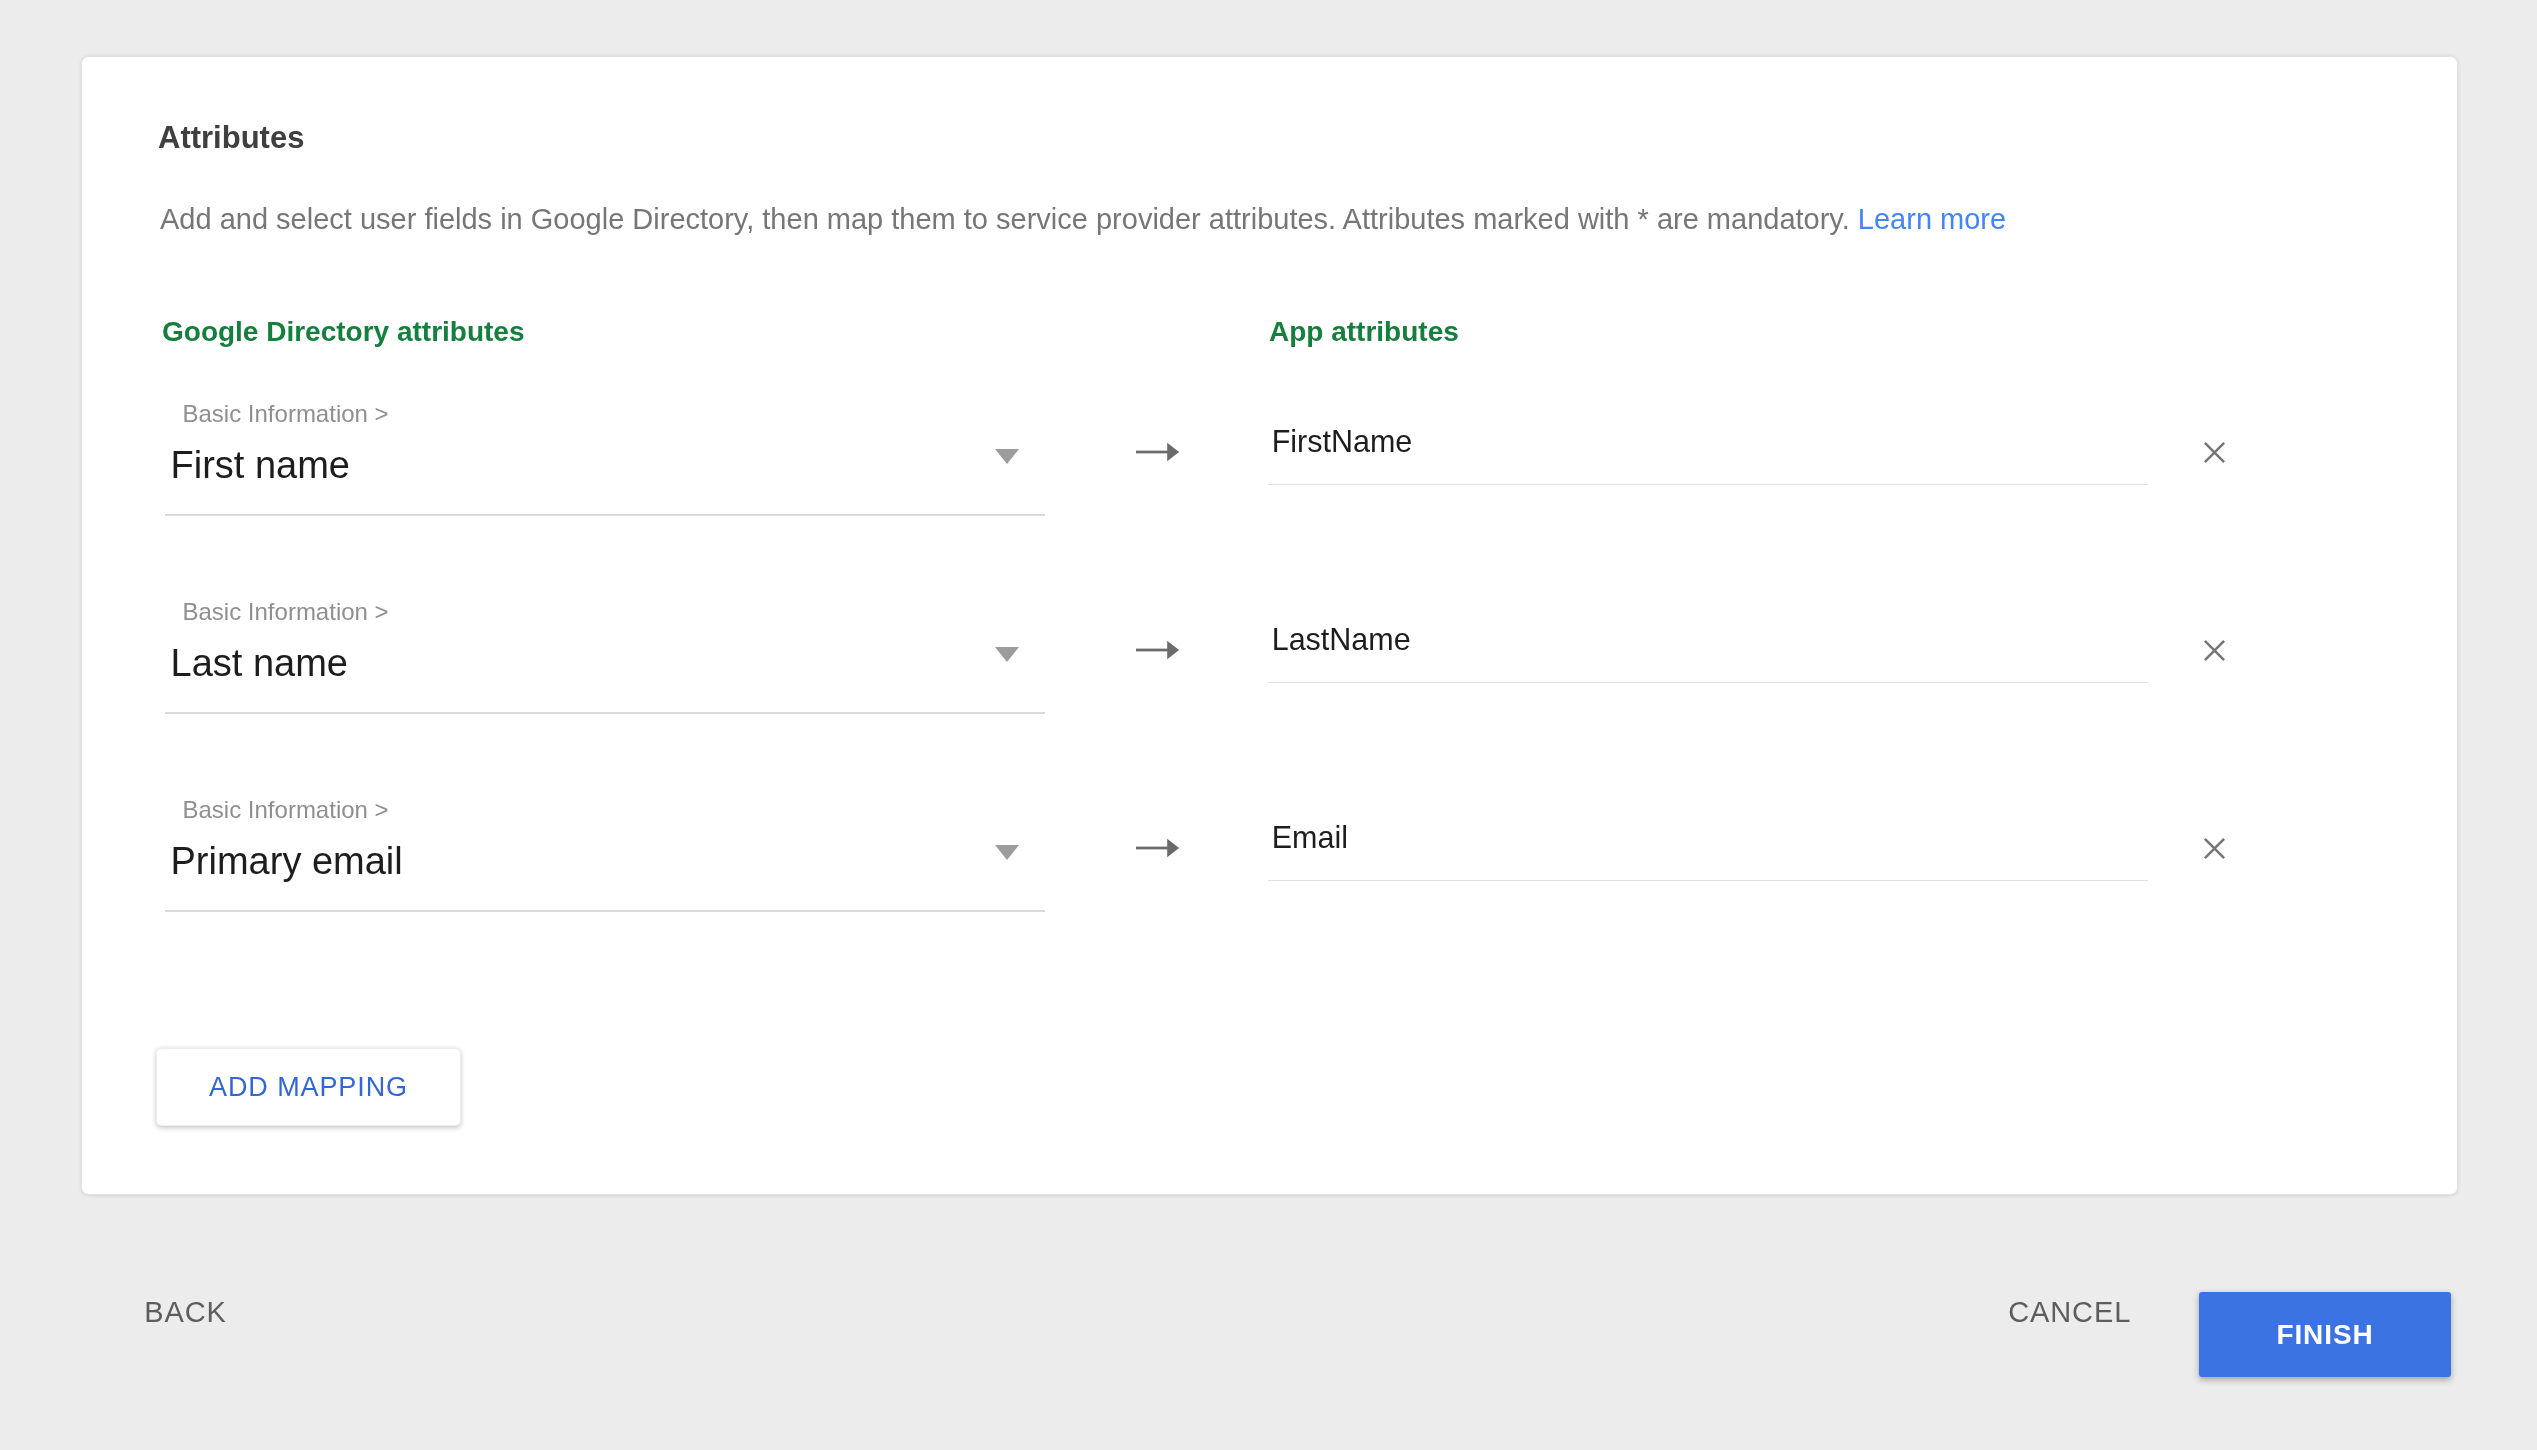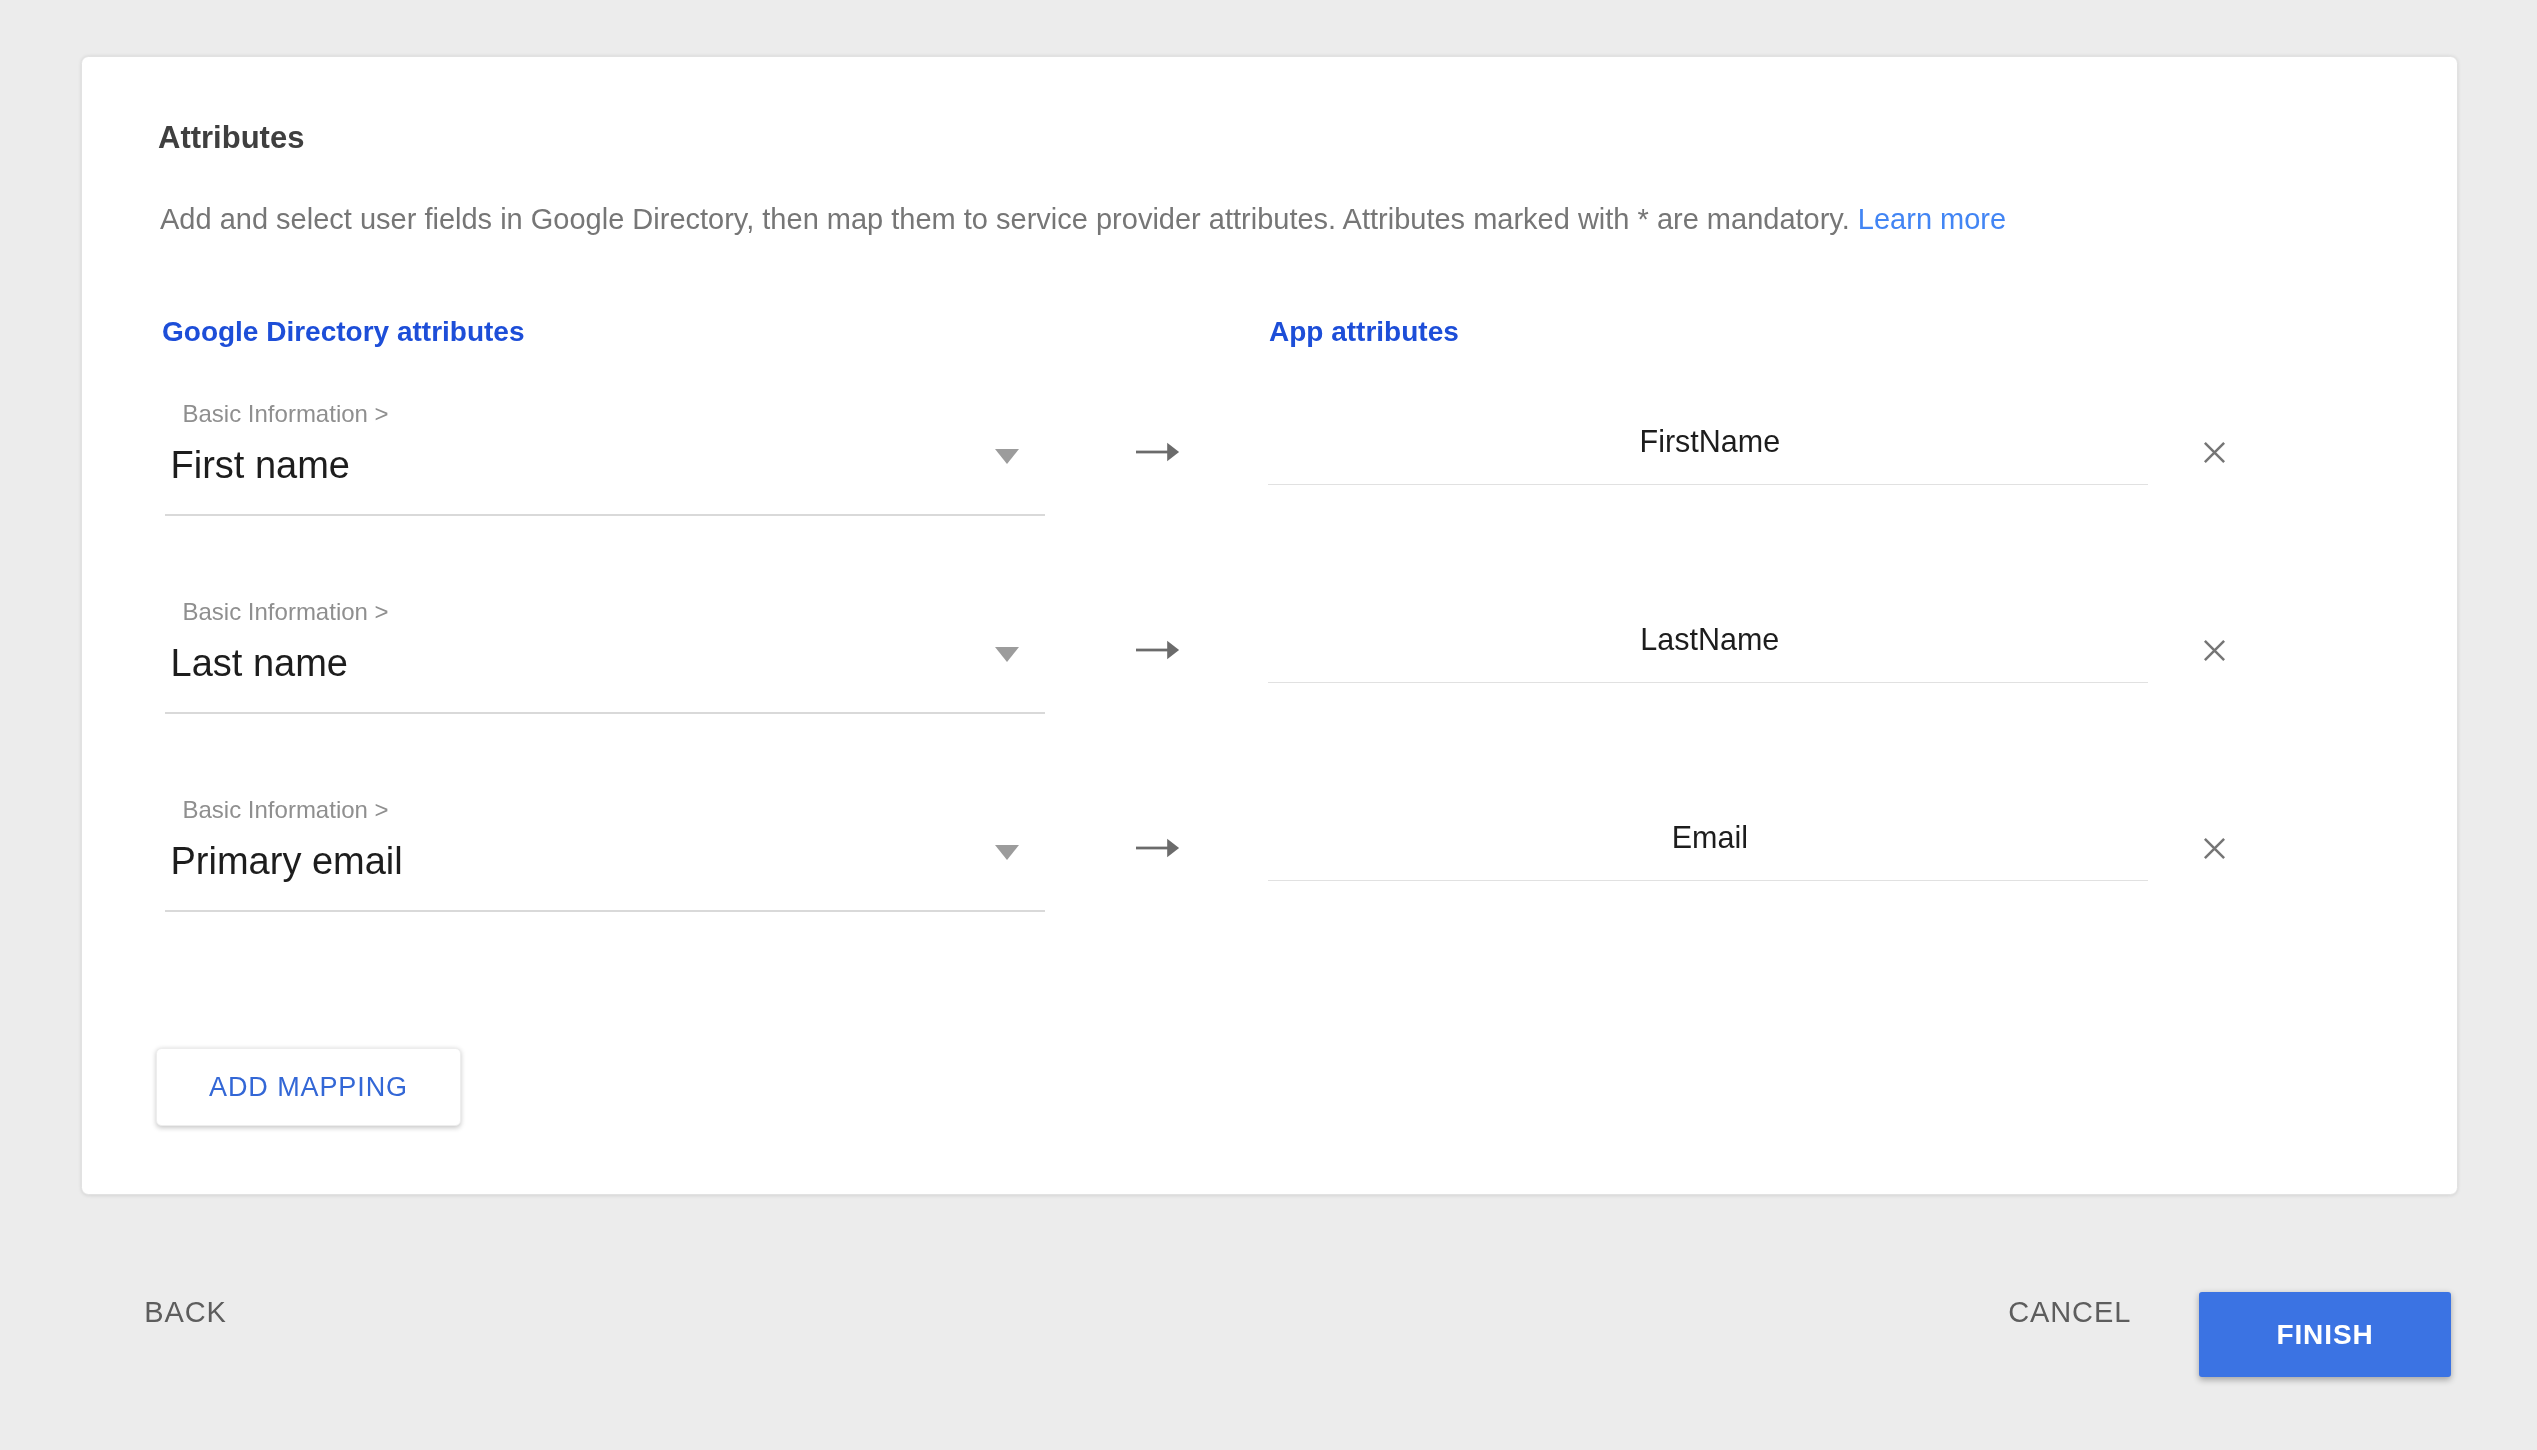--- a/index.html
+++ b/index.html
@@ -40,21 +40,21 @@
     color: #4285f4;
     cursor: pointer;
     text-decoration: none;
   }
 
   .col-header {
     position: absolute;
     top: 259px;
     font-size: 28px;
     font-weight: 700;
-    color: #1d4ed8;
+    color: #15803d;
   }
   .col-header.left  { left: 80px; }
   .col-header.right { left: 1187px; }
 
   .rows { position: absolute; left: 0; top: 337px; width: 2377px; }
 
   .mapping-row {
     position: relative;
     width: 2377px; height: 198px;
   }
@@ -99,21 +99,20 @@
     left: 1186px; top: 15px;
     width: 880px; height: 76px;
     border: none;
     border-bottom: 1.8px solid #e1e1e1;
     outline: none;
     background: transparent;
     font-family: "Liberation Sans", sans-serif;
     font-size: 30.5px;
     color: #1d1d1d;
     padding: 0 0 9.2px 3.7px;
-    text-align: center;
   }
 
   .remove-btn {
     position: absolute;
     left: 2106px; top: 32px;
     width: 52px; height: 52px;
     border: none;
     background: transparent;
     cursor: pointer;
     display: flex;

